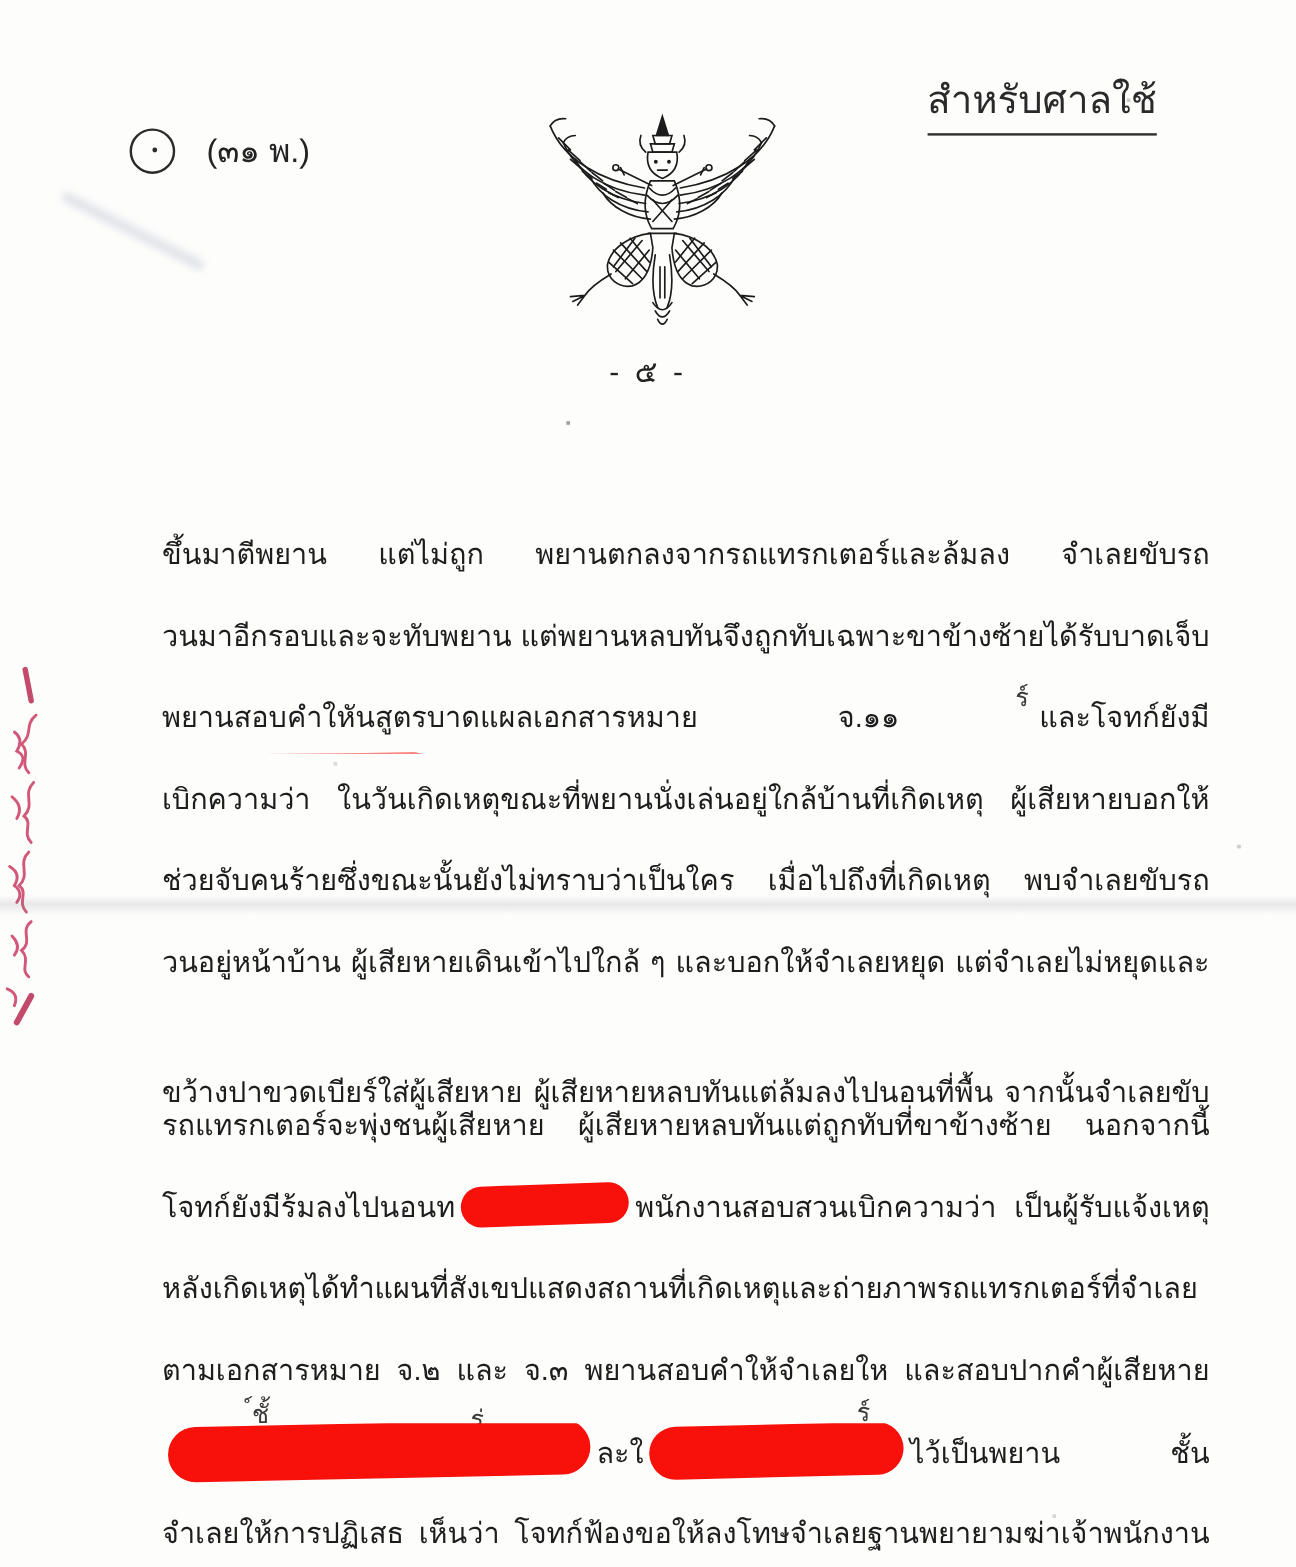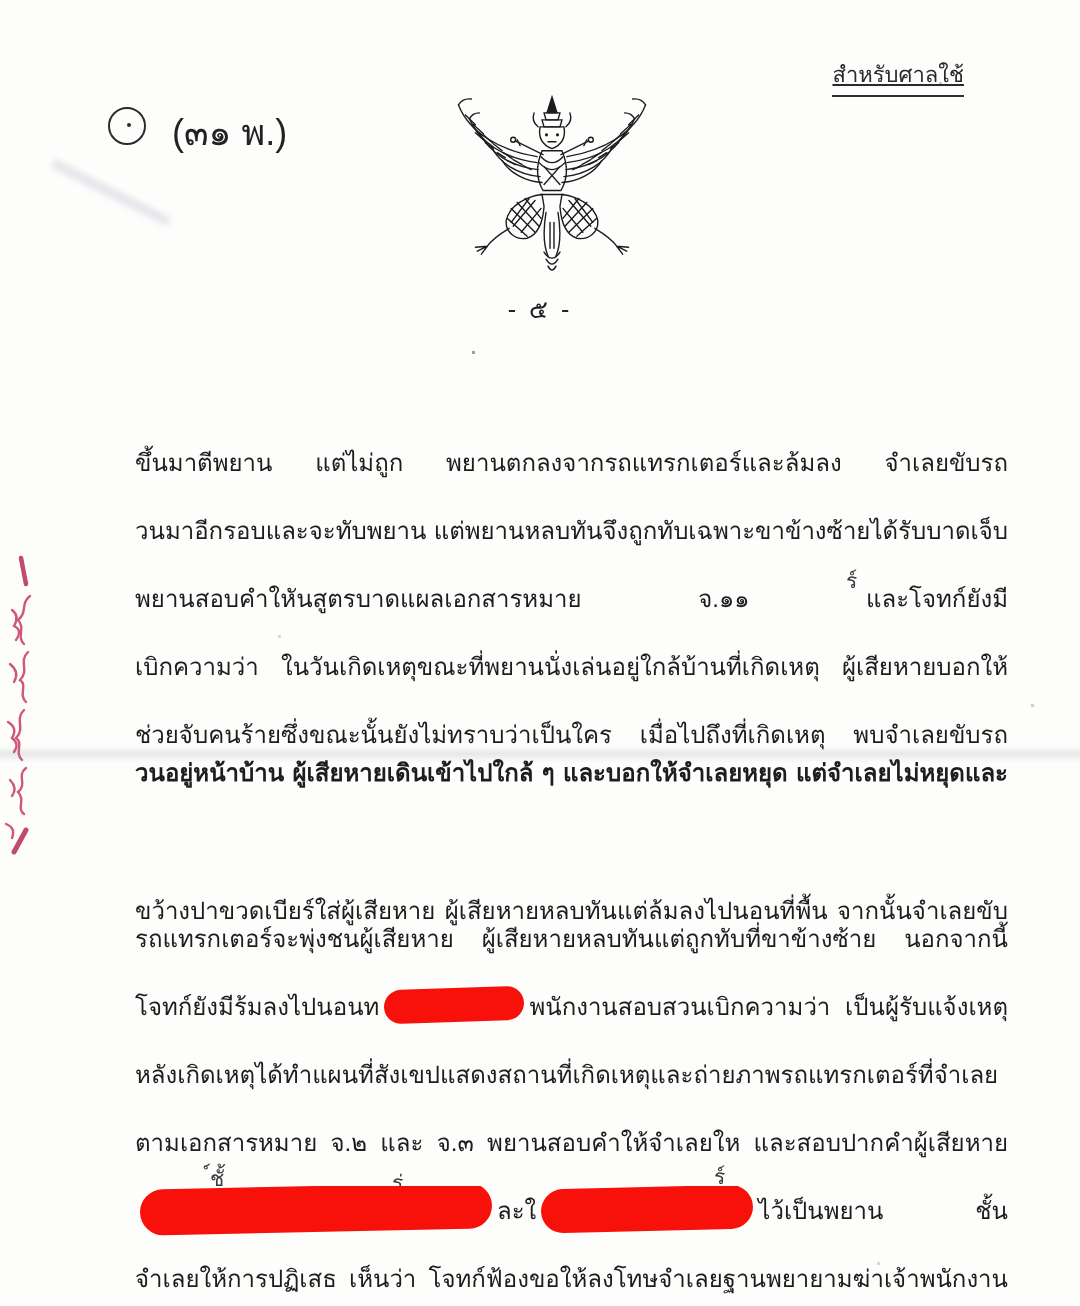--- a/index.html
+++ b/index.html
@@ -6,29 +6,29 @@
   body{
     width:1080px;height:1306px;position:relative;overflow:hidden;
     background:#fdfdfc;
     font-family:"Liberation Sans","DejaVu Sans",sans-serif;
     color:#1e1e1e;
   }
   .page{position:absolute;inset:0;}
   
   .corner-label{
     position:absolute;top:57px;right:116px;
-    font-size:22px;color:#2a2a2a;
-    border-bottom:2px solid #2f2f2f;padding-bottom:3px;text-decoration:underline;
+    font-size:32px;color:#2a2a2a;
+    border-bottom:2px solid #2f2f2f;padding-bottom:3px;
   }
   
   .punch{position:absolute;left:108px;top:107px;width:34px;height:34px;
     border:2px solid #2b2b2b;border-radius:50%;}
   .punch .dot{position:absolute;left:17px;top:14px;width:4px;height:4px;border-radius:50%;background:#2b2b2b;}
   
-  .form-code{position:absolute;left:172px;top:104px;font-size:36px;color:#222;}
+  .form-code{position:absolute;left:172px;top:104px;font-size:27px;color:#222;}
   
   .emblem{position:absolute;left:443px;top:93px;width:218px;height:195px;}
   
   .page-number{position:absolute;left:0;top:289px;width:100%;text-align:center;
     font-size:25px;letter-spacing:3px;color:#222;}
   
   .doc-body{position:absolute;inset:0;}
   .line{
     position:absolute;left:135px;width:873px;height:54px;overflow:hidden;
     font-size:24px;line-height:50px;color:#1d1d1d;
@@ -162,21 +162,21 @@
       <path d="M6,272 q10,4 6,14"></path>
     </g>
   </svg>
 
   <div class="doc-body">
       <div class="line" style="top: 438px;"><span>ขึ้นมาตีพยาน  แต่ไม่ถูก  พยานตกลงจากรถแทรกเตอร์และล้มลง  จำเลยขับรถแทรกเตอร์</span></div>
       <div class="line" style="top: 506px;"><span>วนมาอีกรอบและจะทับพยาน  แต่พยานหลบทันจึงถูกทับเฉพาะขาข้างซ้ายได้รับบาดเจ็บ  ตาม</span></div>
       <div class="line" style="top: 574px;"><span>พยานสอบคำใหันสูตรบาดแผลเอกสารหมาย  จ.๑๑  และโจทก์ยังมี</span><span class="redaction" style="width: 224px; height: 37px; vertical-align: -8.5px; transform: rotate(-0.6deg);"></span></div>
       <div class="line" style="top: 642px;"><span>เบิกความว่า  ในวันเกิดเหตุขณะที่พยานนั่งเล่นอยู่ใกล้บ้านที่เกิดเหตุ  ผู้เสียหายบอกให้พยานไป</span></div>
       <div class="line" style="top: 710px;"><span>ช่วยจับคนร้ายซึ่งขณะนั้นยังไม่ทราบว่าเป็นใคร  เมื่อไปถึงที่เกิดเหตุ  พบจำเลยขับรถแทรกเตอร์</span></div>
-      <div class="line" style="top: 748px; font-weight: bold;"><span>วนอยู่หน้าบ้าน  ผู้เสียหายเดินเข้าไปใกล้ ๆ  และบอกให้จำเลยหยุด  แต่จำเลยไม่หยุดและ</span></div>
+      <div class="line" style="top: 778px;"><span>วนอยู่หน้าบ้าน  ผู้เสียหายเดินเข้าไปใกล้ ๆ  และบอกให้จำเลยหยุด  แต่จำเลยไม่หยุดและ</span></div>
       <div class="line" style="top: 886px;"><span>ขว้างปาขวดเบียร์ใส่ผู้เสียหาย  ผู้เสียหายหลบทันแต่ล้มลงไปนอนที่พื้น  จากนั้นจำเลยขับ</span></div>
       <div class="line" style="top: 914px;"><span>รถแทรกเตอร์จะพุ่งชนผู้เสียหาย  ผู้เสียหายหลบทันแต่ถูกทับที่ขาข้างซ้าย  นอกจากนี้</span></div>
       <div class="line" style="top: 982px;"><span>โจทก์ยังมีร้มลงไปนอนท</span><span class="redaction" style="width: 140px; height: 34px; vertical-align: -7px; transform: rotate(-2deg);"></span><span>พนักงานสอบสวนเบิกความว่า  เป็นผู้รับแจ้งเหตุ</span></div>
       <div class="line" style="top: 1050px;"><span>หลังเกิดเหตุได้ทำแผนที่สังเขปแสดงสถานที่เกิดเหตุและถ่ายภาพรถแทรกเตอร์ที่จำเลยขับไว้</span></div>
       <div class="line" style="top: 1118px;"><span>ตามเอกสารหมาย  จ.๒  และ  จ.๓  พยานสอบคำให้จำเลยให  และสอบปากคำผู้เสียหาย</span></div>
       <div class="line" style="top: 1186px;"><span class="redaction" style="width: 352px; height: 46px; vertical-align: -13px; transform: rotate(-1.2deg);"></span><span>ละใ</span><span class="redaction" style="width: 212px; height: 44px; vertical-align: -12px; transform: rotate(-1.4deg);"></span><span>ไว้เป็นพยาน  ชั้นสอบสวน</span></div>
       <div class="line" style="top: 1254px;"><span>จำเลยให้การปฏิเสธ  เห็นว่า  โจทก์ฟ้องขอให้ลงโทษจำเลยฐานพยายามฆ่าเจ้าพนักงาน</span></div>
     </div>
 
   <div class="smudge-band"></div>

